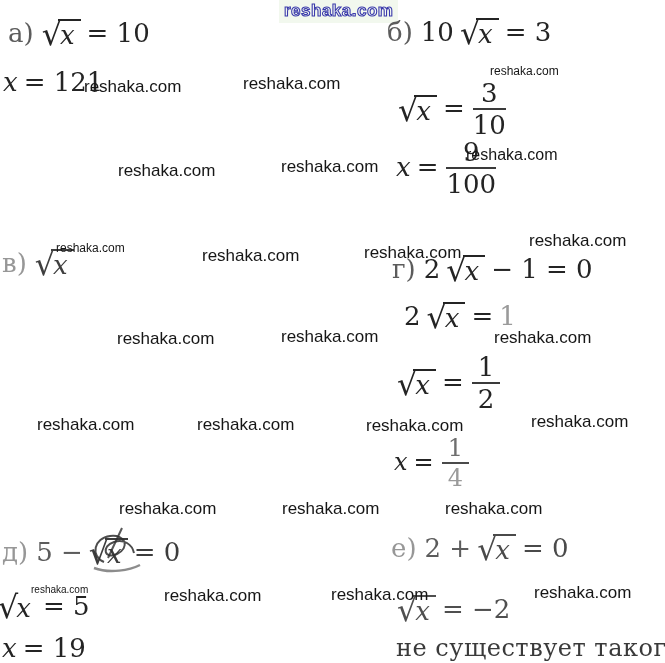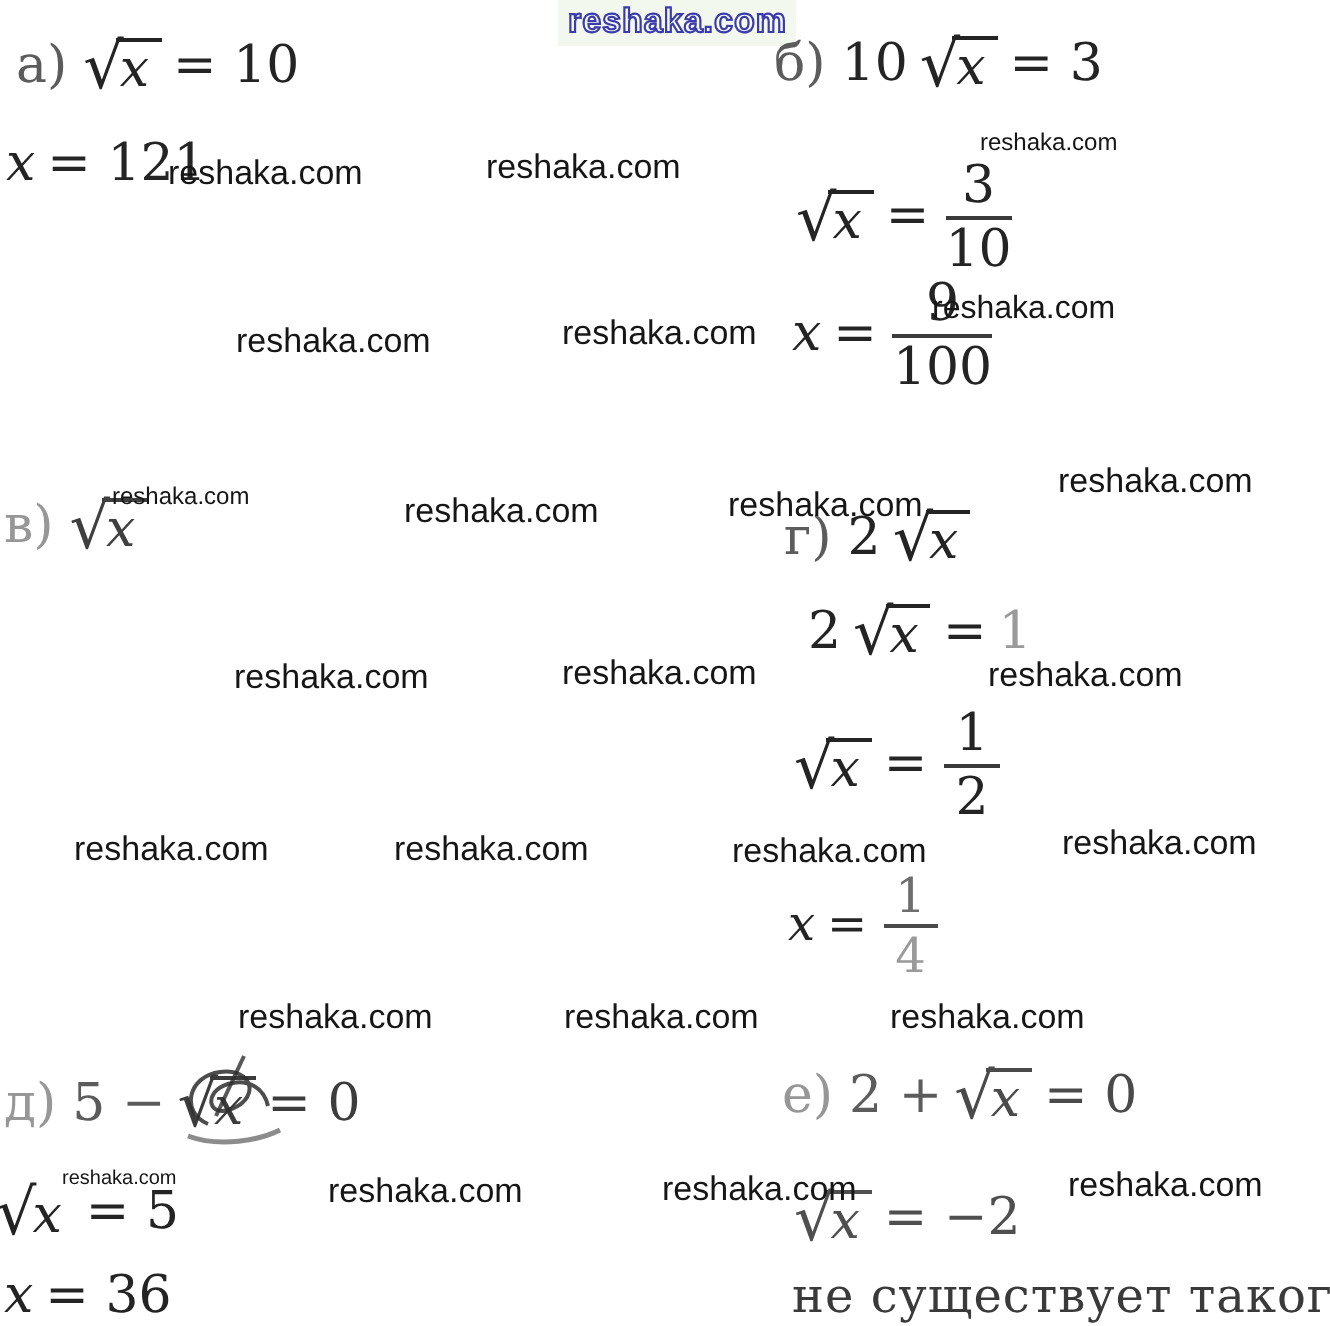--- a/index.html
+++ b/index.html
@@ -107,20 +107,21 @@
       </span>
   </div>
 
   <div class="eq" style="left:392px;top:255px;">
     <span class="lbl tone-mid">г)</span>
     <span class="before">2</span>
     <span class="sqrt">
         <span class="rs">√</span>
         <span class="rc">x</span>
       </span>
+    <span class="after">− 1 = 0</span>
   </div>
   <div class="eq" style="left:404px;top:302px;">
     <span class="before">2</span>
     <span class="sqrt">
         <span class="rs">√</span>
         <span class="rc">x</span>
       </span>
     <span class="eqsign">=</span>
     <span class="dim">1</span>
   </div>
@@ -160,21 +161,21 @@
   </svg>
   <div class="eq" style="left:-2px;top:592px;">
     <span class="sqrt nobar">
         <span class="rs">√</span>
         <span class="rc">x</span>
       </span>
     <span class="after">= 5</span>
   </div>
   <div class="eq" style="left:2px;top:635px;">
     <span class="var">x</span>
-    <span class="after">= 36</span>
+    <span class="after">= 19</span>
   </div>
 
   <div class="eq" style="left:391px;top:534px;color:#4a4a4a;">
     <span class="lbl tone-light">е)</span>
     <span class="before tone-mid">2 +</span>
     <span class="sqrt">
         <span class="rs">√</span>
         <span class="rc">x</span>
       </span>
     <span class="after">= 0</span>

